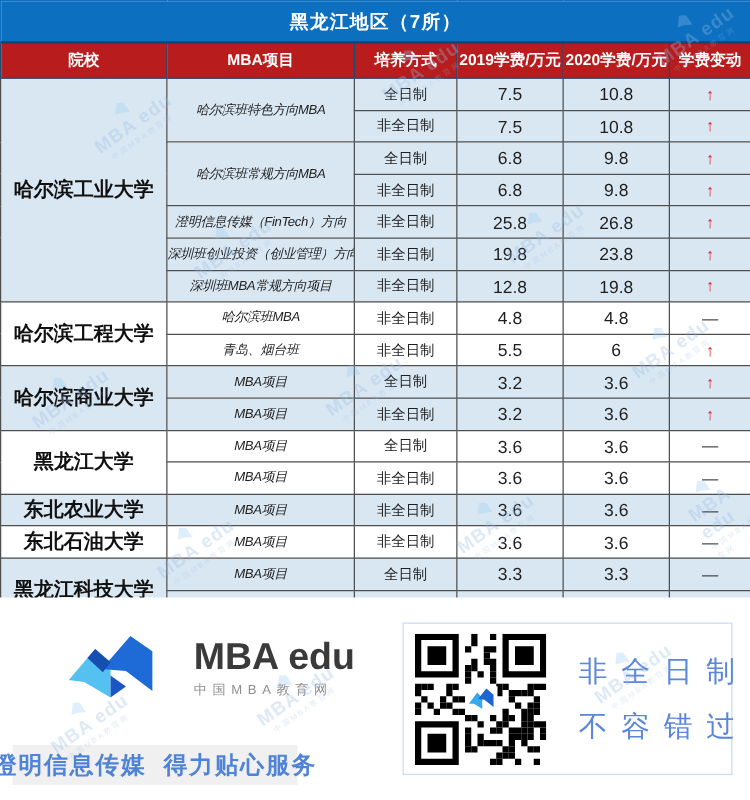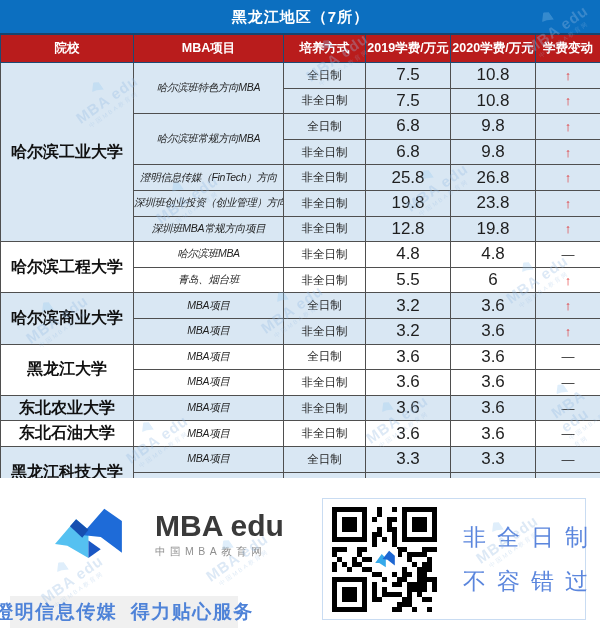--- a/index.html
+++ b/index.html
@@ -14,21 +14,21 @@
   th.title-cell{height:30px;background:#0C6FC0;color:#fff;font-size:15px;font-weight:bold;
     border:1px solid #0C6FC0;border-bottom:2px solid #16456f;letter-spacing:1px;}
   th.colhead{height:27px;background:#b91c1c;color:#fff;font-weight:bold;font-size:12.5px;
     border:1px solid #1d4a73;padding:0;}
   tbody td{border:1px solid #4f4f4f;text-align:center;vertical-align:middle;
     height:24.6px;padding:0;font-size:12px;color:#1e1e1e;background:#fff;}
   tr.shaded td{background:#D9E7F3;}
   td.school{font-weight:bold;font-size:16px;color:#111;}
   td.program{font-size:10.5px;letter-spacing:-0.3px;white-space:nowrap;overflow:hidden;font-style:italic;}
   td.mode{font-size:11.5px;}
-  td.fee{font-size:17px;margin-top:46px;}
+  td.fee{font-size:14px;margin-top:46px;}
   td.chg{font-size:13px;}
   td.chg.up{color:#E02222;font-weight:bold;}
   td.chg.flat{color:#333;}
 
   
   .footer{position:absolute;top:478px;left:0;width:600px;height:162px;background:#fff;z-index:2;}
   .logo-row{position:absolute;left:55px;top:30px;display:flex;align-items:flex-start;}
   .logo-icon{width:88px;height:56px;}
   .logo-text{margin-left:12px;padding-top:2px;}
   .brand{font-size:30px;font-weight:bold;color:#3a3a3a;line-height:32px;}

